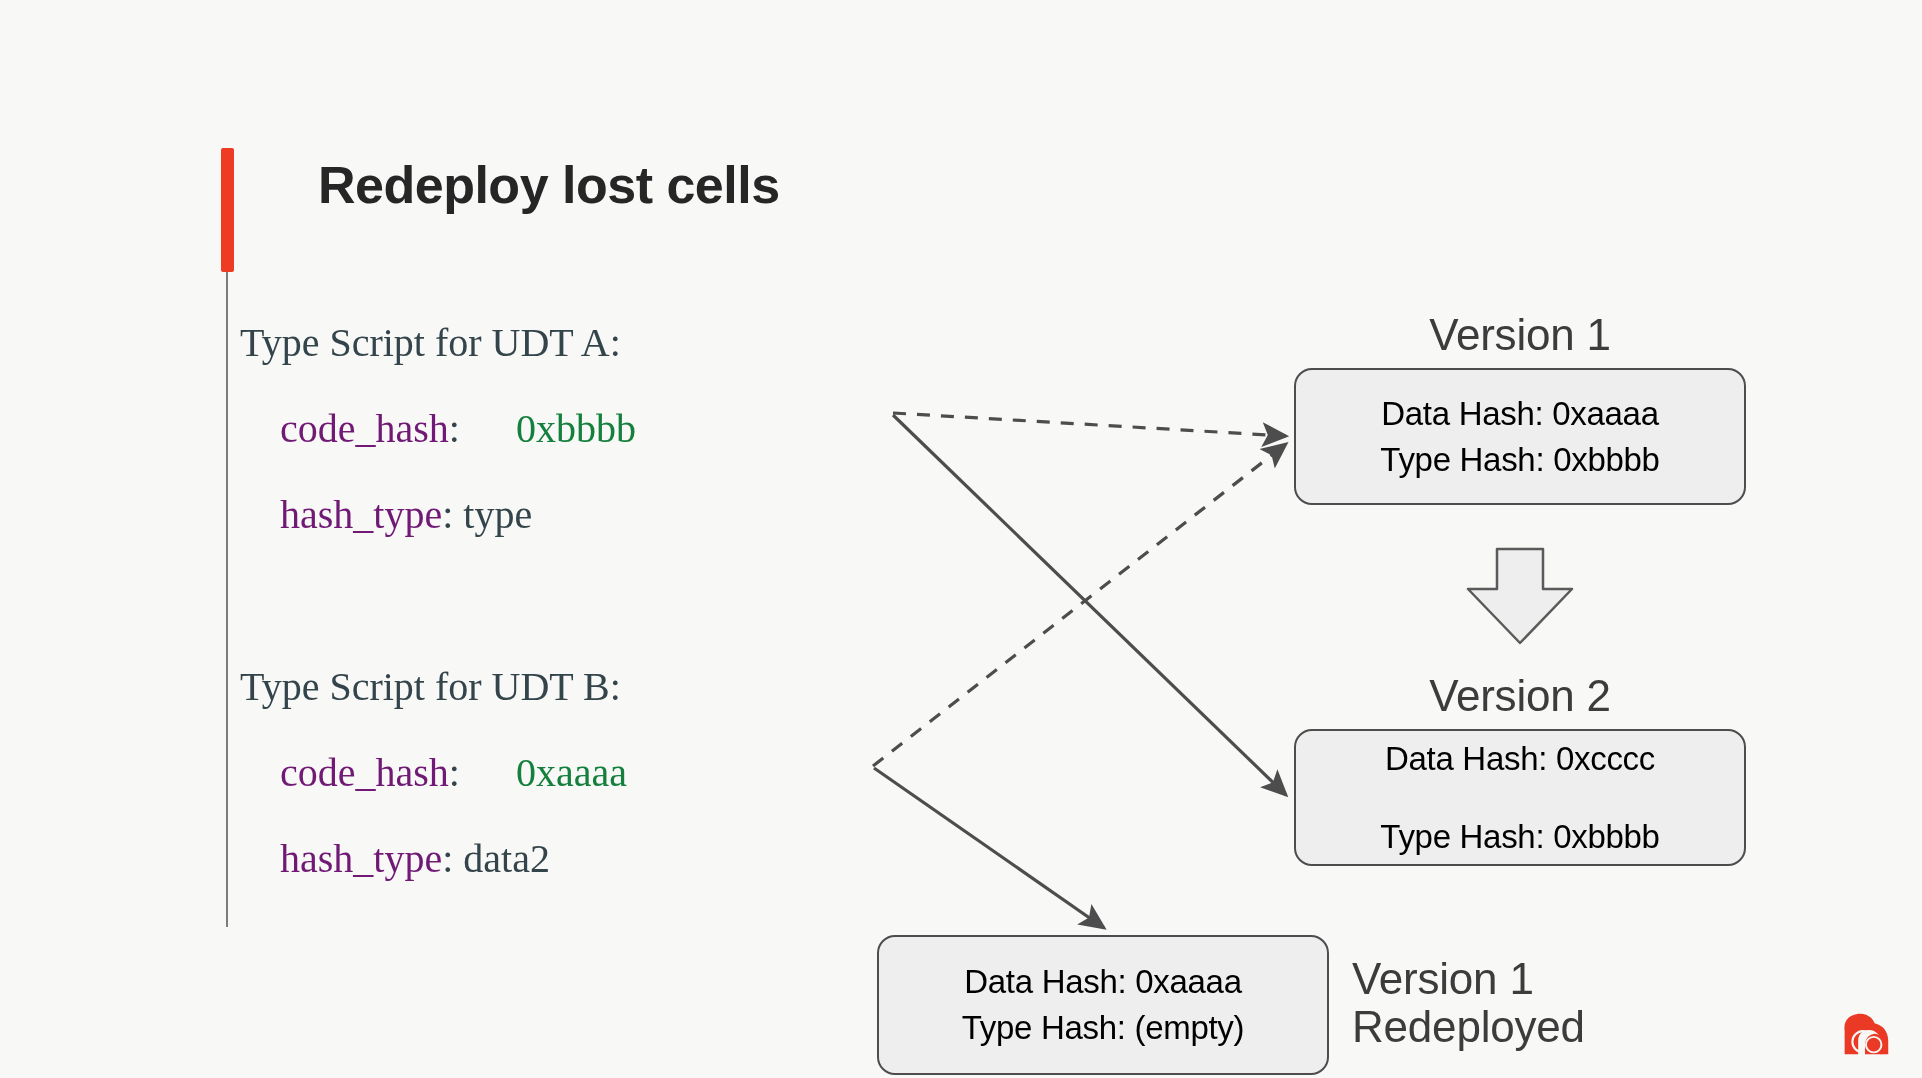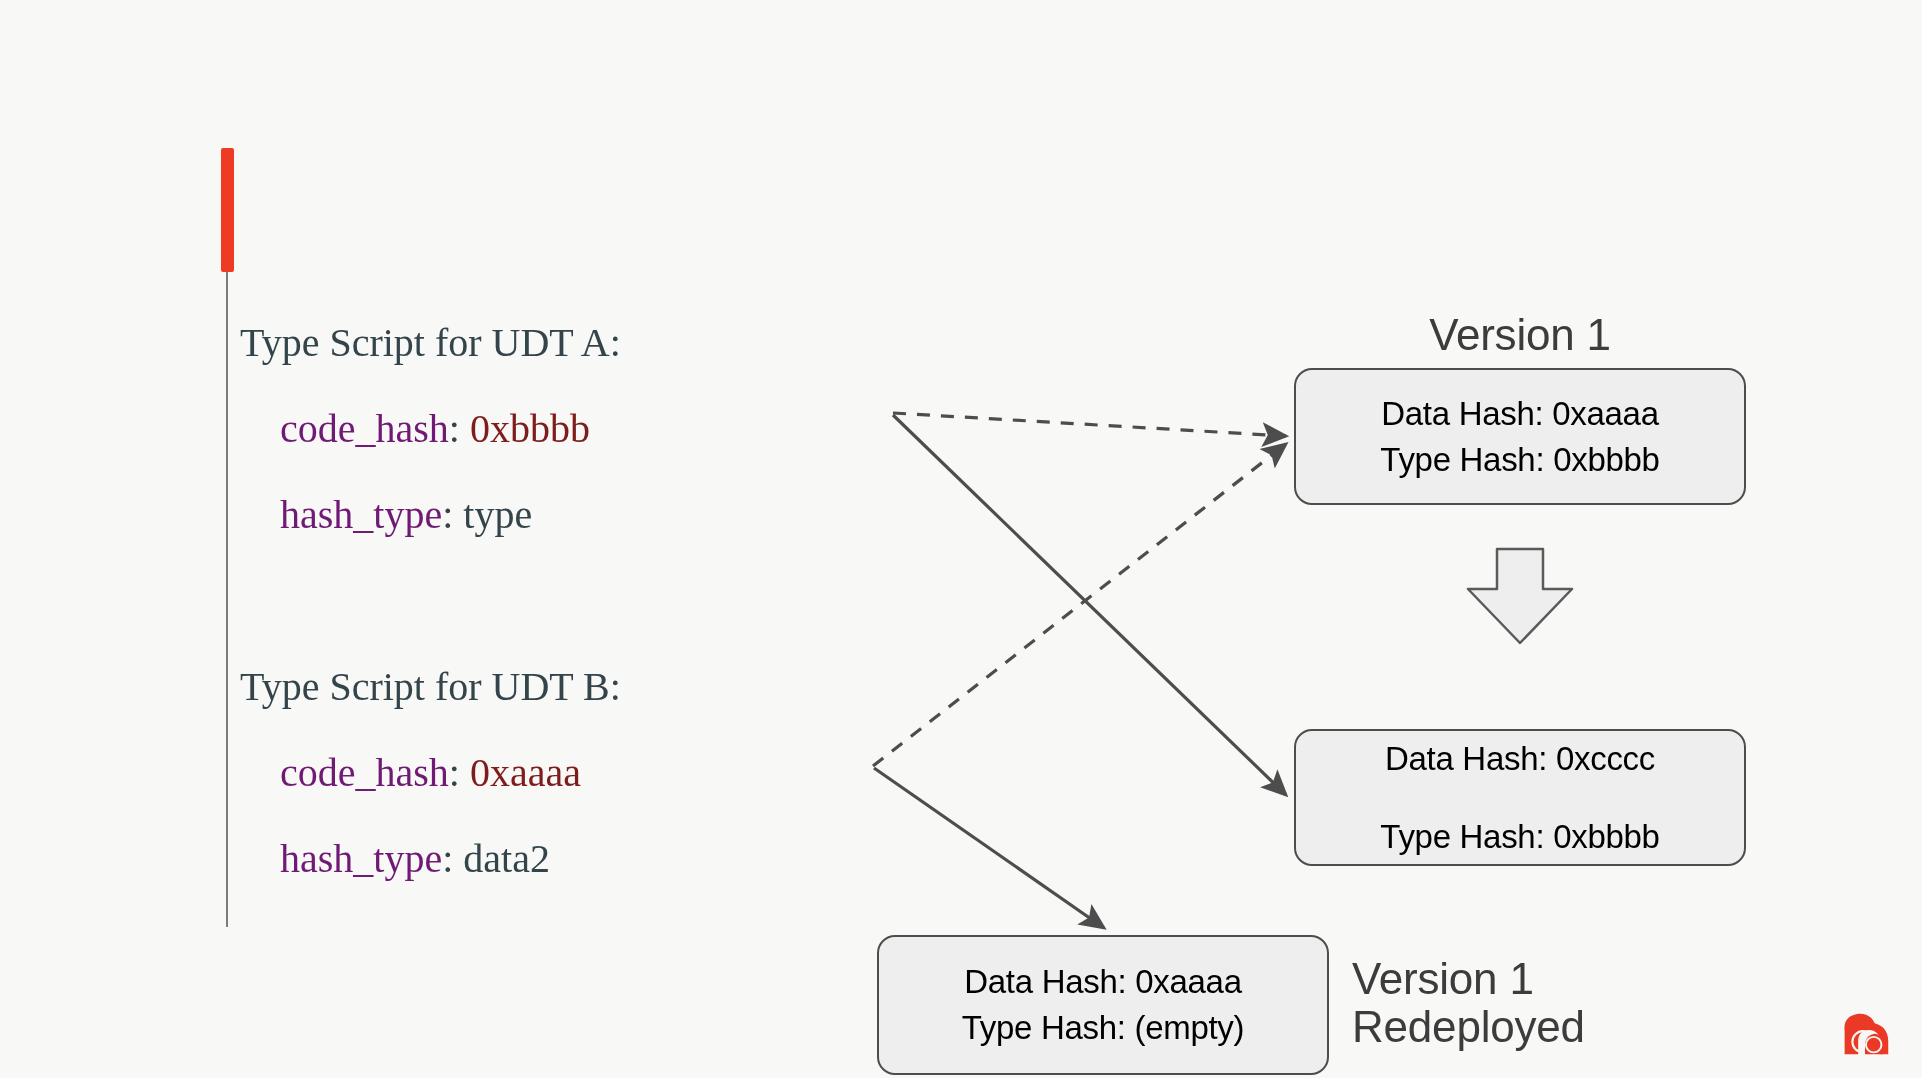--- a/index.html
+++ b/index.html
@@ -56,21 +56,21 @@
     font-family: Liberation Serif, serif;
     font-size: 40px;
     line-height: 86px;
     white-space: pre;
     color: #33444a;
   }
   .code-line { height: 86px; }
   .code-line.blank { height: 86px; }
   .tok-plain { color: #33444a; }
   .tok-key   { color: #701a75; }
-  .tok-num   { color: #7f1d1d; }
+  .tok-num   { color: #15803d; margin-left: 46px; }
   .tok-punct { color: #33444a; }
 
   
   .node-box {
     position: absolute;
     background: #eeeeee;
     border: 2.5px solid #4d4d4d;
     border-radius: 18px;
     box-sizing: border-box;
     display: flex;
@@ -120,20 +120,21 @@
   }
 </style>
 </head>
 <body>
 
 <div id="slide">
 
   <div id="accent-bar"></div>
   <div id="accent-line"></div>
 
+  <div id="slide-title">Redeploy lost cells</div>
 
   <div id="code-block"><div class="code-line"><span class="tok-plain">Type Script for UDT A:</span></div><div class="code-line"><span>    </span><span class="tok-key">code_hash</span><span class="tok-punct">: </span><span class="tok-num">0xbbbb</span></div><div class="code-line"><span>    </span><span class="tok-key">hash_type</span><span class="tok-punct">: </span><span class="tok-plain">type</span></div><div class="code-line blank">&nbsp;</div><div class="code-line"><span class="tok-plain">Type Script for UDT B:</span></div><div class="code-line"><span>    </span><span class="tok-key">code_hash</span><span class="tok-punct">: </span><span class="tok-num">0xaaaa</span></div><div class="code-line"><span>    </span><span class="tok-key">hash_type</span><span class="tok-punct">: </span><span class="tok-plain">data2</span></div></div>
 
   <svg id="overlay" viewBox="0 0 1922 1078" xmlns="http://www.w3.org/2000/svg">
     <defs>
       <marker id="arrowhead" markerWidth="9" markerHeight="9" refX="7.5" refY="4.5" orient="auto" markerUnits="strokeWidth">
         <path d="M0,0.6 L8.5,4.5 L0,8.4 L1.8,4.5 Z" fill="#4d4d4d"></path>
       </marker>
     </defs>
 
@@ -147,20 +148,21 @@
 
     <path d="M1497,549 L1543,549 L1543,589 L1572,589 L1520,643 L1468,589 L1497,589 Z" fill="#eeeeee" stroke="#5a5a5a" stroke-width="2.5" stroke-linejoin="round"></path>
   </svg>
 
   <div class="version-caption" id="caption-v1">Version 1</div>
   <div class="node-box" id="box-v1">
     <div>Data Hash: 0xaaaa</div>
     <div>Type Hash: 0xbbbb</div>
   </div>
 
+  <div class="version-caption" id="caption-v2">Version 2</div>
   <div class="node-box" id="box-v2">
     <div>Data Hash: 0xcccc</div>
     <div>Type Hash: 0xbbbb</div>
   </div>
 
   <div class="node-box" id="box-redeploy">
     <div>Data Hash: 0xaaaa</div>
     <div>Type Hash: (empty)</div>
   </div>
   <div class="version-caption" id="caption-redeploy">

